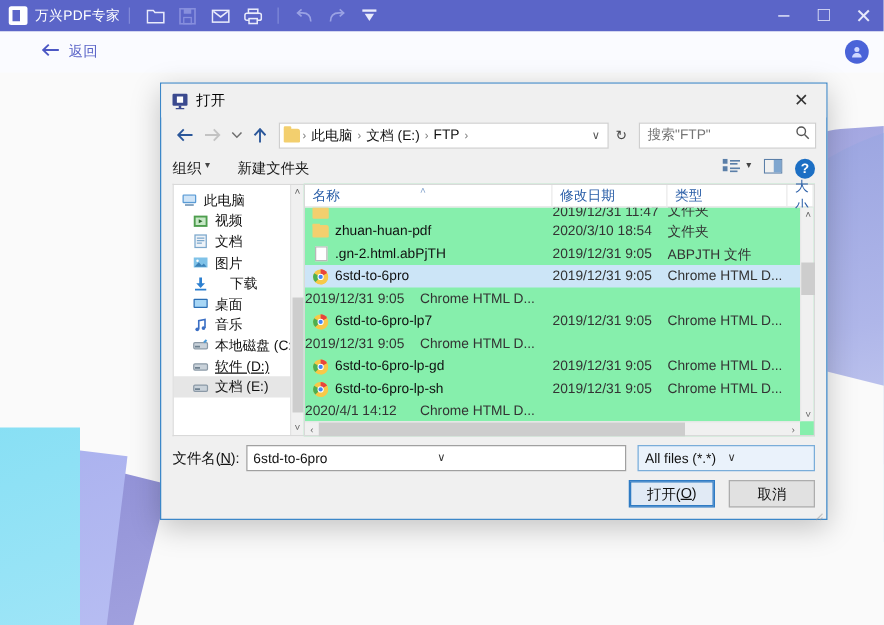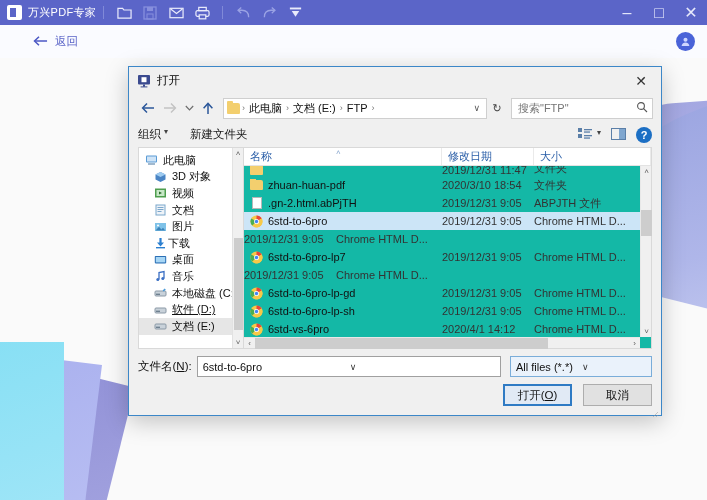--- a/index.html
+++ b/index.html
@@ -136,21 +136,21 @@
   .nav-row.sel { background:#e6e6e6; }
   .nav-row .ni { width:16px; display:flex; align-items:center; justify-content:center; flex:none; }
   .nav-indent { padding-left:13px; }
   .nav-scroll {
     position:absolute; right:0; top:0; bottom:0; width:11px; background:#f0f0f0;
     border-left:1px solid #e2e2e2; display:flex; flex-direction:column; align-items:center;
     justify-content:space-between; font-size:8px; color:#606060;
   }
   .nav-scroll .thumb { position:absolute; top:45%; height:46%; width:9px; background:#cdcdcd; }
   .list-pane {
-    flex:1; background:#14b8a6; border:1px solid #d9d9d9; display:flex; flex-direction:column;
+    flex:1; background:#86efac; border:1px solid #d9d9d9; display:flex; flex-direction:column;
     min-width:0; position:relative;
   }
   .col-head { height:18px; display:flex; border-bottom:1px solid #e3e3e3; flex:none; background:#fff;}
   .col-head .ch {
     font-size:11px; color:#2b5fa8; display:flex; align-items:center; padding-left:6px;
     border-right:1px solid #eaeaea; position:relative;
   }
   .col-name { width:198px; }
   .col-date { width:92px; }
   .col-type { width:96px; }
@@ -402,29 +402,20 @@
                 <rect x="1" y="1.5" width="11" height="7" rx="1" fill="#5a9bd5"></rect>
                 <rect x="2" y="2.5" width="9" height="5" fill="#cfe4f7"></rect>
                 <rect x="3" y="9.2" width="7" height="1.6" fill="#8aa8c4"></rect>
               </svg>
             </span>
             <span style="margin-left: 4px;">此电脑</span>
           </div>
           <div class="nav-row nav-indent">
             <span class="ni">
               <svg width="13" height="12" viewBox="0 0 13 12">
-                <path d="M6.5 1 11.5 3.5v5L6.5 11 1.5 8.5v-5z" fill="#4a84c4"></path>
-                <path d="M6.5 1 11.5 3.5 6.5 6 1.5 3.5z" fill="#9ecbf0"></path>
-              </svg>
-            </span>
-            <span style="margin-left: 4px;">3D 对象</span>
-          </div>
-          <div class="nav-row nav-indent">
-            <span class="ni">
-              <svg width="13" height="12" viewBox="0 0 13 12">
                 <rect x="1" y="1.5" width="11" height="9" fill="#4e9e4e"></rect>
                 <rect x="2.5" y="3" width="8" height="6" fill="#c7e8c7"></rect>
                 <path d="M5 4.4 8 6 5 7.6z" fill="#2b6b2b"></path>
               </svg>
             </span>
             <span style="margin-left: 4px;">视频</span>
           </div>
           <div class="nav-row nav-indent">
             <span class="ni">
               <svg width="13" height="12" viewBox="0 0 13 12">
@@ -447,21 +438,21 @@
             <span style="margin-left: 4px;">图片</span>
           </div>
           <div class="nav-row nav-indent">
             <span class="ni">
               <svg width="13" height="12" viewBox="0 0 13 12">
                 <path d="M6.5 1v6" stroke="#2b7fd0" stroke-width="2.2"></path>
                 <path d="M3 5.6 6.5 9.4 10 5.6z" fill="#2b7fd0"></path>
                 <rect x="2" y="10" width="9" height="1.4" fill="#2b7fd0"></rect>
               </svg>
             </span>
-            <span style="margin-left: 0;">下载</span>
+            <span style="margin-left: 16px;">下载</span>
           </div>
           <div class="nav-row nav-indent">
             <span class="ni">
               <svg width="13" height="12" viewBox="0 0 13 12">
                 <rect x="0.8" y="2" width="11.4" height="7.4" rx="0.8" fill="#2b6fb5"></rect>
                 <rect x="1.8" y="3" width="9.4" height="5.4" fill="#a7d6f5"></rect>
               </svg>
             </span>
             <span style="margin-left: 4px;">桌面</span>
           </div>
@@ -511,20 +502,21 @@
       </div>
     </div>
 
     <div class="list-pane">
       <div class="col-head">
         <div class="ch col-name">
           <span>名称</span>
           <span class="sort-mark">˄</span>
         </div>
         <div class="ch col-date">修改日期</div>
+        <div class="ch col-type">类型</div>
         <div class="ch col-size">大小</div>
       </div>
       <div class="rows" id="file-rows">
           <div class="frow" style="height: 10px; align-items: flex-end; overflow: hidden;">
             <span class="c-name">
               <span class="ficon">
                 <span class="ic-folder"></span>
               </span>
               <span></span>
             </span>
@@ -629,52 +621,37 @@
                   <circle cx="6.5" cy="6.5" r="2.5" fill="#fff"></circle>
                   <circle cx="6.5" cy="6.5" r="1.7" fill="#4285f4"></circle>
                 </svg>
               </span>
               <span>6std-to-6pro-lp-sh</span>
             </span>
             <span class="c-date">2019/12/31 9:05</span>
             <span class="c-type">Chrome HTML D...</span>
           </div>
           <div class="frow">
+            <span class="c-date">2020/4/1 14:12</span>
+            <span class="c-type">Chrome HTML D...</span>
+          </div>
+          <div class="frow">
             <span class="c-name">
               <span class="ficon">
                 <svg width="13" height="13" viewBox="0 0 13 13">
                   <circle cx="6.5" cy="6.5" r="6" fill="#f7c948"></circle>
                   <path d="M6.5.5A6 6 0 0 1 11.7 3.5L6.5 6.5z" fill="#e8453c"></path>
                   <path d="M1.3 3.5 6.5 6.5 2.3 10.6A6 6 0 0 1 1.3 3.5z" fill="#4caf50"></path>
                   <path d="M11.7 3.5A6 6 0 0 1 6.5 12.5L6.5 6.5z" fill="#e8453c" opacity="0"></path>
                   <path d="M6.5 6.5 11.7 3.5a6 6 0 0 1-5.2 9z" fill="#f7c948"></path>
                   <path d="M6.5 6.5 2.3 10.6a6 6 0 0 0 9.4-7.1z" fill="#4caf50" opacity="0"></path>
                   <circle cx="6.5" cy="6.5" r="2.5" fill="#fff"></circle>
                   <circle cx="6.5" cy="6.5" r="1.7" fill="#4285f4"></circle>
                 </svg>
               </span>
-              <span>6std-vs-6pro</span>
-            </span>
-            <span class="c-date">2020/4/1 14:12</span>
-            <span class="c-type">Chrome HTML D...</span>
-          </div>
-          <div class="frow">
-            <span class="c-name">
-              <span class="ficon">
-                <svg width="13" height="13" viewBox="0 0 13 13">
-                  <circle cx="6.5" cy="6.5" r="6" fill="#f7c948"></circle>
-                  <path d="M6.5.5A6 6 0 0 1 11.7 3.5L6.5 6.5z" fill="#e8453c"></path>
-                  <path d="M1.3 3.5 6.5 6.5 2.3 10.6A6 6 0 0 1 1.3 3.5z" fill="#4caf50"></path>
-                  <path d="M11.7 3.5A6 6 0 0 1 6.5 12.5L6.5 6.5z" fill="#e8453c" opacity="0"></path>
-                  <path d="M6.5 6.5 11.7 3.5a6 6 0 0 1-5.2 9z" fill="#f7c948"></path>
-                  <path d="M6.5 6.5 2.3 10.6a6 6 0 0 0 9.4-7.1z" fill="#4caf50" opacity="0"></path>
-                  <circle cx="6.5" cy="6.5" r="2.5" fill="#fff"></circle>
-                  <circle cx="6.5" cy="6.5" r="1.7" fill="#4285f4"></circle>
-                </svg>
-              </span>
               <span>6std-vs-6pro-hj</span>
             </span>
             <span class="c-date">2019/12/31 9:05</span>
             <span class="c-type">Chrome HTML D...</span>
           </div>
         </div>
 
       <div class="vscroll">
         <div class="ar" style="top:0">˄</div>
         <div class="thumb"></div>

